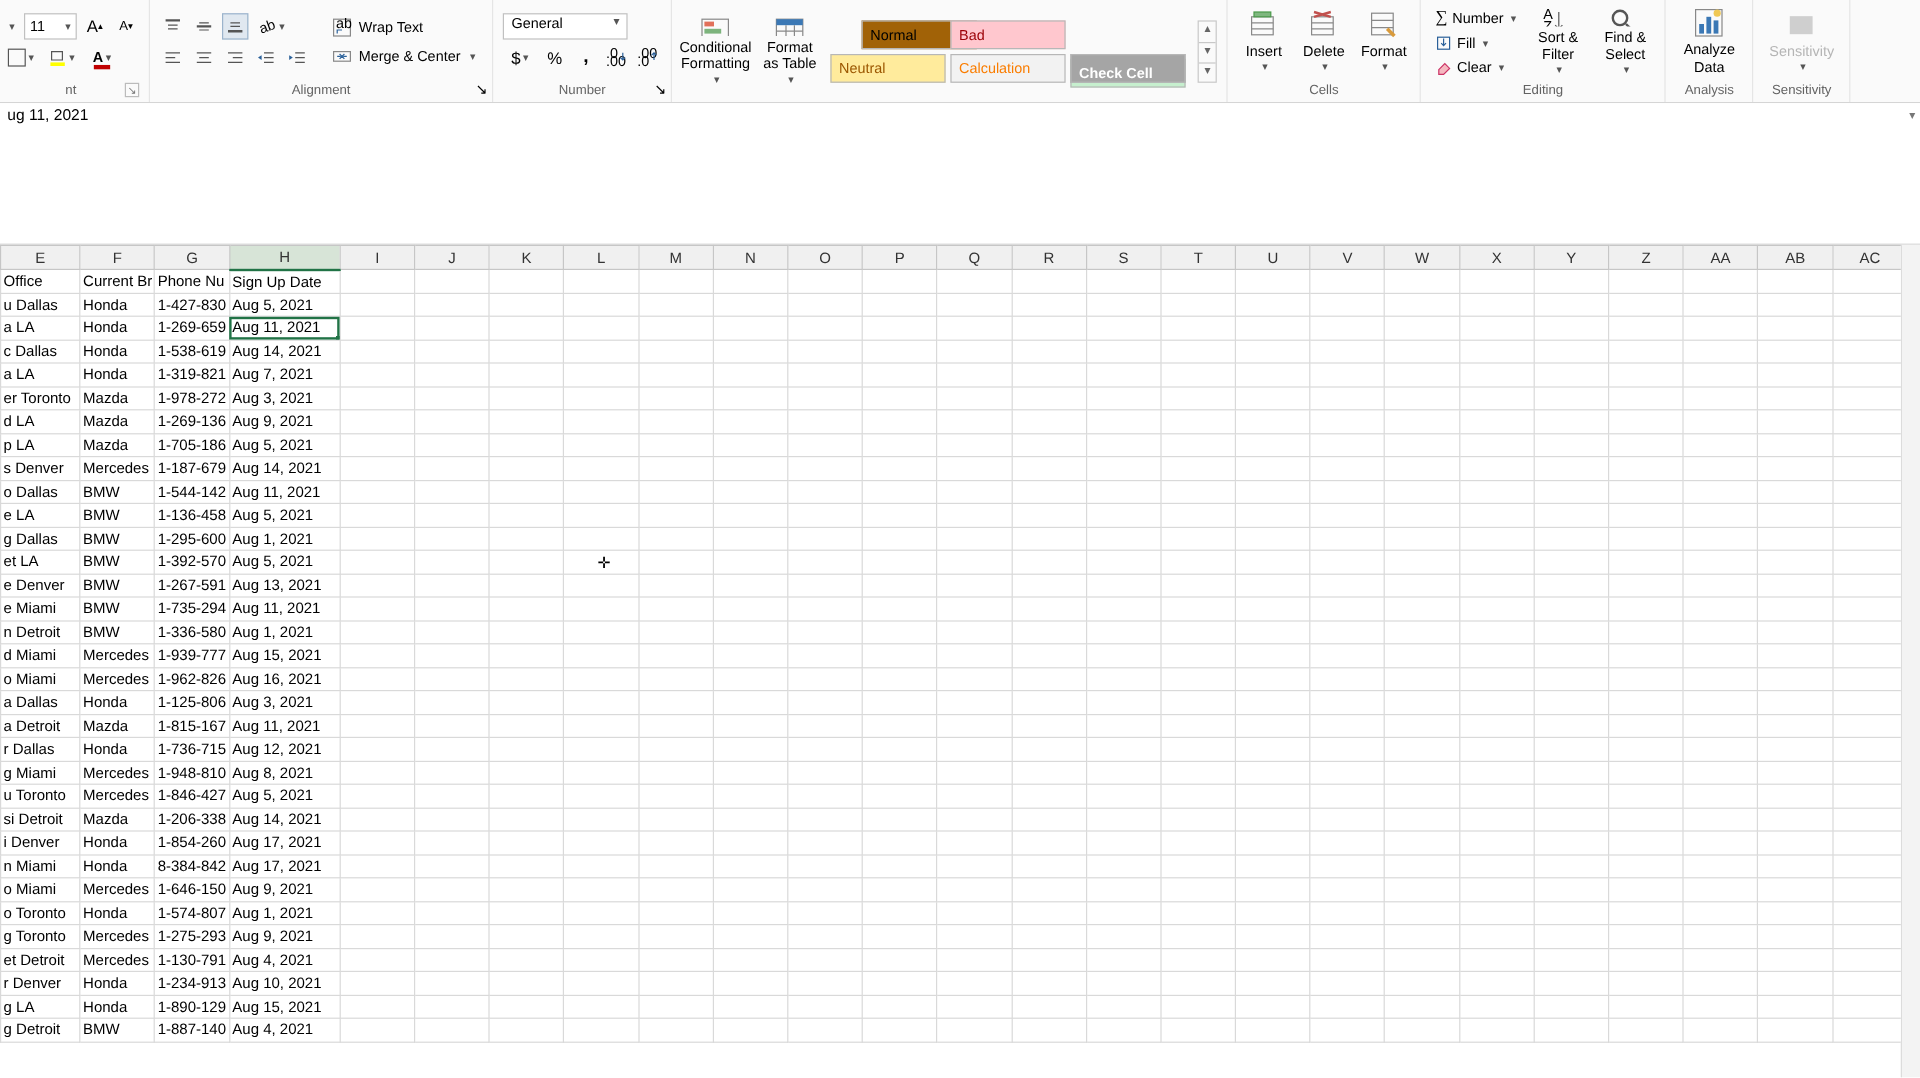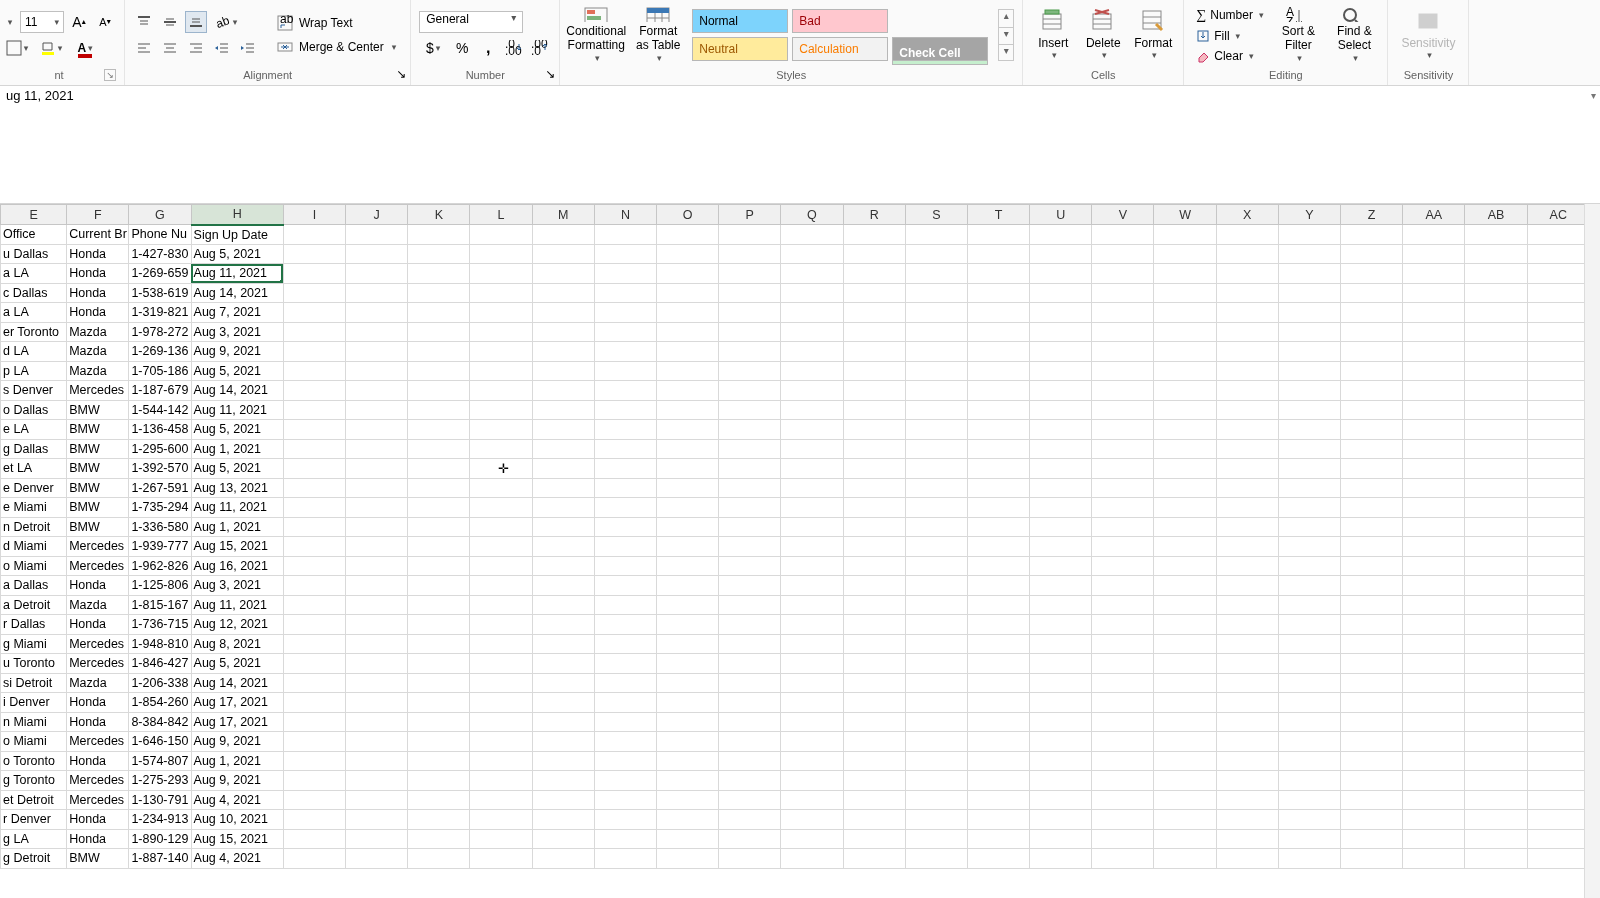--- a/index.html
+++ b/index.html
@@ -476,21 +476,21 @@
             <rect x="2" y="2" width="22" height="5" fill="#3b78b5"></rect>
             <line x1="2" y1="12" x2="24" y2="12" stroke="#888"></line>
             <line x1="2" y1="17" x2="24" y2="17" stroke="#888"></line>
             <line x1="10" y1="7" x2="10" y2="24" stroke="#888"></line>
             <line x1="17" y1="7" x2="17" y2="24" stroke="#888"></line>
           </svg>
         <span>Format as Table</span>
         <span class="caret-sm">▾</span>
       </div>
       <div class="styles-grid">
-        <div class="style-cell" style="background:#7dd3fc;">
+        <div class="style-cell" style="background:#a16207;margin-left:26px;">
             <span>Normal</span>
           </div>
         <div class="style-cell" style="background:#ffc7ce;color:#9c0006;">
             <span>Bad</span>
           </div>
         <div class="style-cell" style="background:#c6efce;color:#006100;margin-top:32px;">
             <span>Good</span>
           </div>
         <div class="style-cell" style="background:#ffeb9c;color:#9c5700;">
             <span>Neutral</span>
@@ -501,21 +501,20 @@
         <div class="style-cell" style="background:#a5a5a5;color:#fff;font-weight:bold;align-items:flex-end;">
             <span>Check Cell</span>
           </div>
       </div>
       <div class="styles-scroll">
         <div>▴</div>
         <div>▾</div>
         <div>▾</div>
       </div>
     </div>
-    <div class="group-label">Styles</div>
   </div>
 
   <div class="group">
     <div class="group-body">
       <div class="big-btn" style="width:44px;">
         <svg class="ic" width="24" height="24">
             <rect x="3" y="6" width="18" height="15" fill="none" stroke="#888"></rect>
             <line x1="3" y1="11" x2="21" y2="11" stroke="#888"></line>
             <line x1="3" y1="16" x2="21" y2="16" stroke="#888"></line>
             <rect x="5" y="2" width="14" height="4" fill="#7fb77f" stroke="#4a9a4a"></rect>
@@ -586,20 +585,35 @@
             <circle cx="9" cy="9" r="6" fill="none" stroke="#555" stroke-width="2"></circle>
             <line x1="14" y1="14" x2="20" y2="20" stroke="#555" stroke-width="2"></line>
           </svg>
         <span>Find &amp; Select</span>
           <span class="caret-sm">▾</span>
       </div>
     </div>
     <div class="group-label">Editing</div>
   </div>
 
+  <div class="group">
+    <div class="group-body">
+      <div class="big-btn" style="width:56px;">
+        <svg class="ic" width="26" height="26">
+            <rect x="2" y="2" width="22" height="22" fill="none" stroke="#888"></rect>
+            <rect x="5" y="14" width="4" height="8" fill="#3b78b5"></rect>
+            <rect x="11" y="8" width="4" height="14" fill="#3b78b5"></rect>
+            <rect x="17" y="11" width="4" height="11" fill="#3b78b5"></rect>
+            <circle cx="20" cy="5" r="3" fill="#f0c854"></circle>
+          </svg>
+        <span>Analyze Data</span>
+      </div>
+    </div>
+    <div class="group-label">Analysis</div>
+  </div>
 
   <div class="group disabled">
     <div class="group-body">
       <div class="big-btn" style="width:64px;">
         <svg class="ic" width="26" height="26">
             <rect x="4" y="6" width="18" height="14" fill="none" stroke="#cfcfcf"></rect>
             <line x1="4" y1="10" x2="22" y2="10" stroke="#cfcfcf"></line>
           </svg>
         <span>Sensitivity</span>
           <span class="caret-sm">▾</span>

